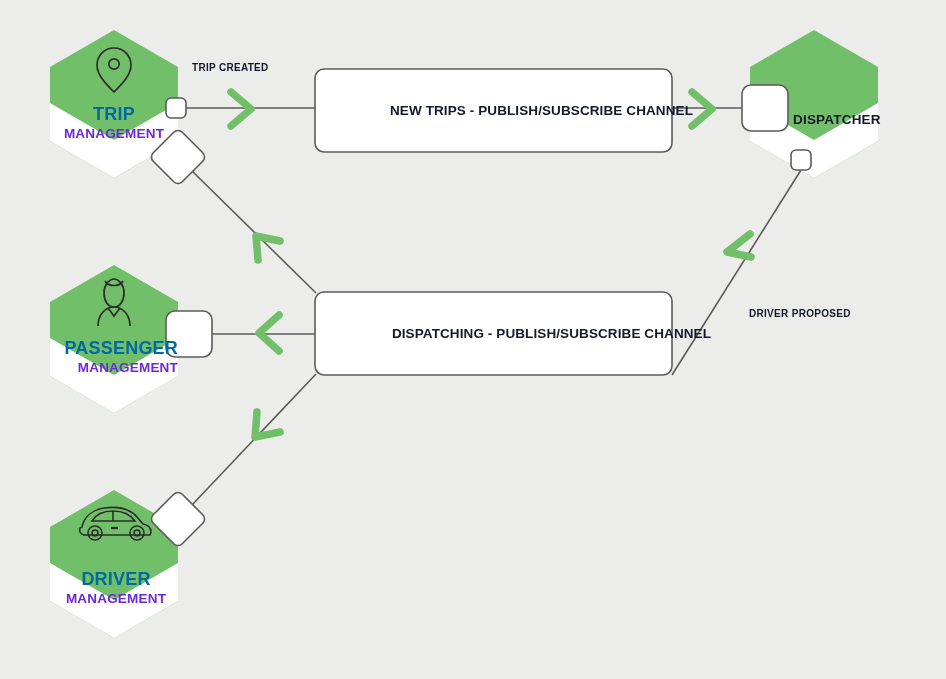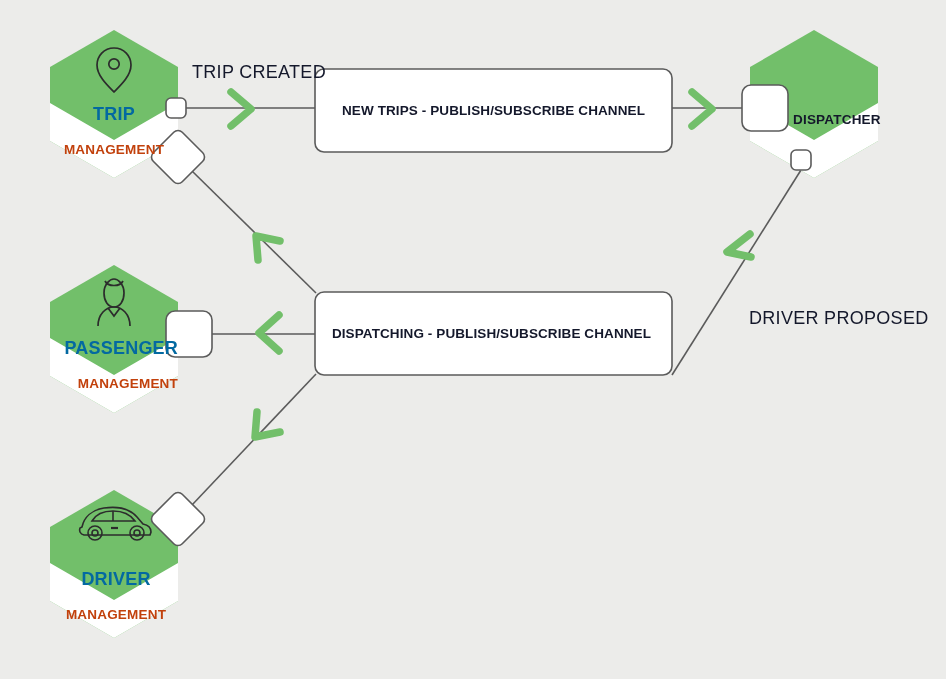--- a/index.html
+++ b/index.html
@@ -32,39 +32,39 @@
     line-height: 1.25;
     pointer-events: none;
   }
   .node-label .l1 {
     display: block;
     color: #0369a1;
     font-size: 18px;
   }
   .node-label .l2 {
     display: block;
-    color: #c2410c;
+    color: #6d28d9;
     font-size: 13.5px;
-    margin-top: 16px;
   }
   .channel-text {
     position: absolute;
     display: flex;
     align-items: center;
     justify-content: center;
     font-size: 13.5px;
     font-weight: bold;
     color: #14182b;
     letter-spacing: 0.1px;
     pointer-events: none;
+    padding-left: 48px;
   }
   .edge-label {
     position: absolute;
-    font-size: 18px;
-    font-weight: normal;
+    font-size: 10px;
+    font-weight: bold;
     color: #14182b;
     letter-spacing: 0.3px;
     white-space: nowrap;
     pointer-events: none;
   }
   .plain-label {
     position: absolute;
     font-size: 13.5px;
     font-weight: bold;
     color: #14182b;
@@ -185,19 +185,19 @@
 
   <div class="node-label" style="left:50px; top:568px; width:132px;">
     <span class="l1">DRIVER</span>
     <span class="l2">MANAGEMENT</span>
   </div>
 
   <div class="plain-label" style="left:793px; top:112px;">DISPATCHER</div>
 
   <div class="channel-text" style="left:315px; top:69px; width:357px; height:83px;">NEW TRIPS - PUBLISH/SUBSCRIBE CHANNEL</div>
 
-  <div class="channel-text" style="left:315px; top:292px; width:353px; height:83px;">DISPATCHING - PUBLISH/SUBSCRIBE CHANNEL</div>
+  <div class="channel-text" style="left:327px; top:292px; width:353px; height:83px;">DISPATCHING - PUBLISH/SUBSCRIBE CHANNEL</div>
 
   <div class="edge-label" style="left:192px; top:62px;">TRIP CREATED</div>
 
   <div class="edge-label" style="left:749px; top:269px;margin-top:39px;">DRIVER PROPOSED</div>
 
 </div>
 
 </body></html>

